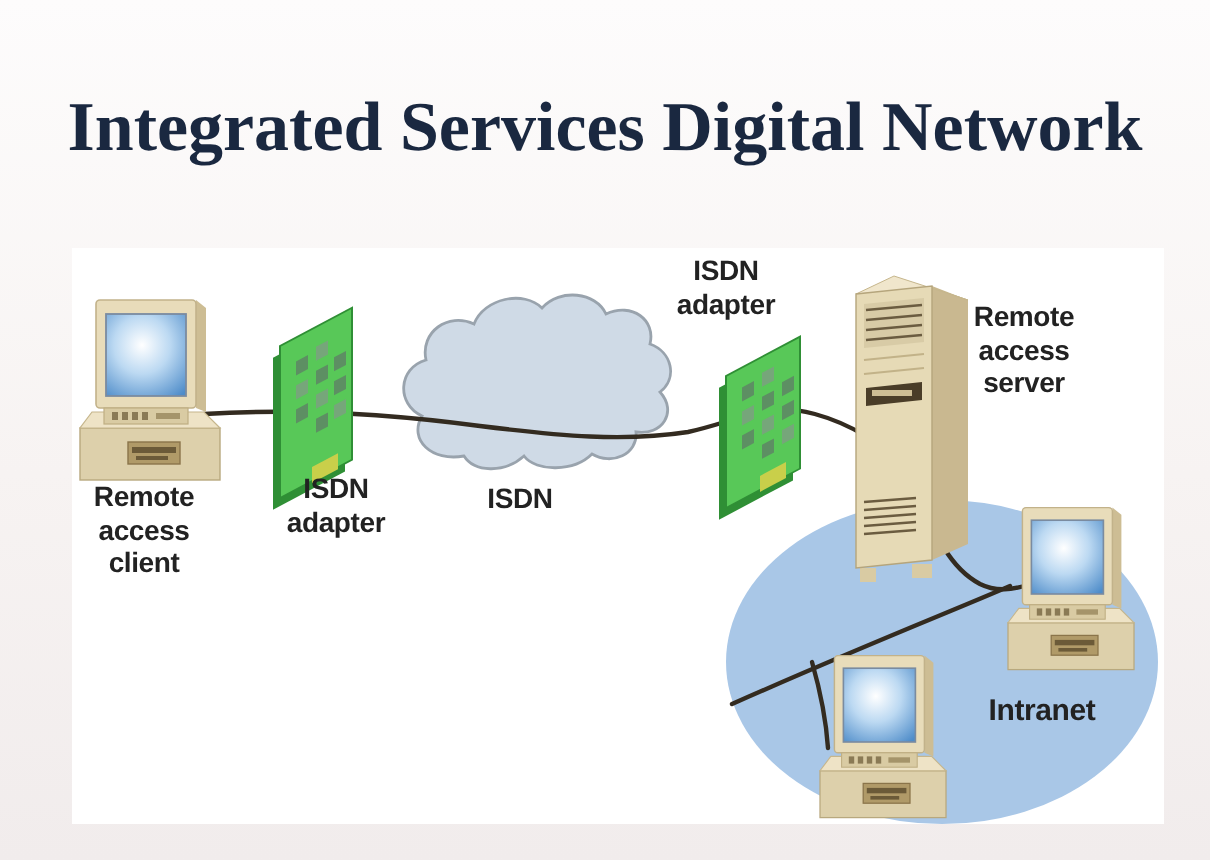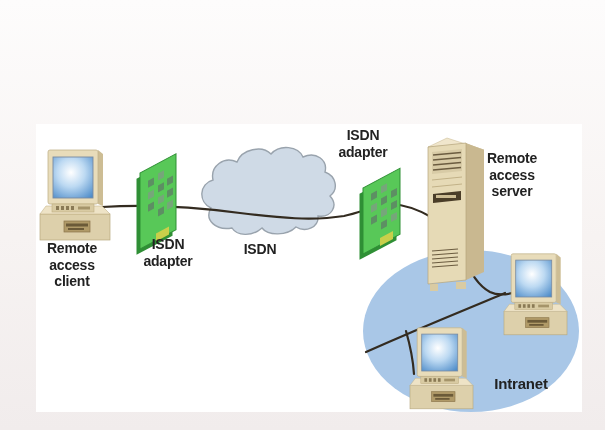--- a/index.html
+++ b/index.html
@@ -24,20 +24,21 @@
     letter-spacing:-0.2px;
     font-weight:bold;
   }
   .lbl.big{font-size:15px;}
 </style>
 </head>
 <body>
 
 <div class="page">
 
+  <div class="title">Integrated Services Digital Network</div>
 
   <div class="panel"></div>
 
   <svg class="art" width="605" height="430" viewBox="0 0 605 430">
     <defs>
       <radialGradient id="scr" cx="45%" cy="38%" r="78%">
         <stop offset="0%" stop-color="#ffffff"></stop>
         <stop offset="45%" stop-color="#bcd9f2"></stop>
         <stop offset="100%" stop-color="#4e8cc9"></stop>
       </radialGradient>
@@ -150,15 +151,15 @@
 access
 client</div>
   <div class="lbl" style="left:168px;top:236px;">ISDN
 adapter</div>
   <div class="lbl" style="left:260px;top:241px;">ISDN</div>
   <div class="lbl" style="left:363px;top:127px;">ISDN
 adapter</div>
   <div class="lbl" style="left:512px;top:150px;">Remote
 access
 server</div>
-  <div class="lbl big" style="left:521px;top:348px;margin-top:28px;">Intranet</div>
+  <div class="lbl big" style="left:521px;top:348px;">Intranet</div>
 
 </div>
 
 </body></html>

